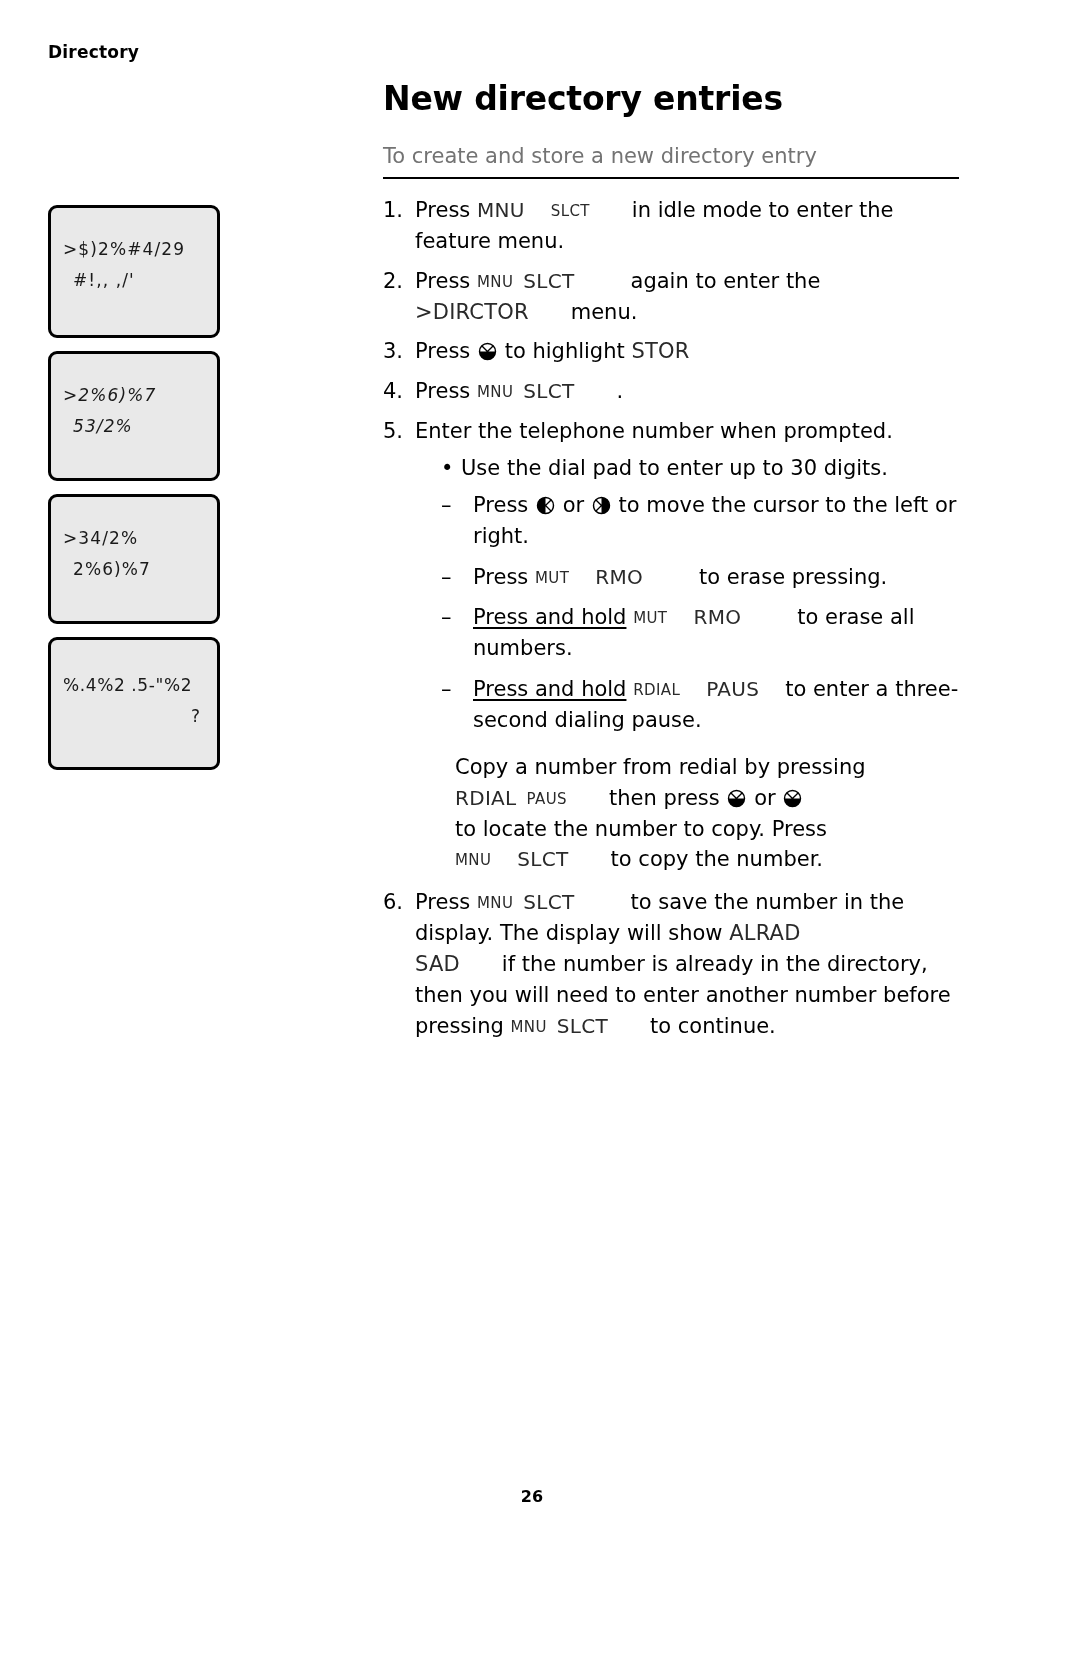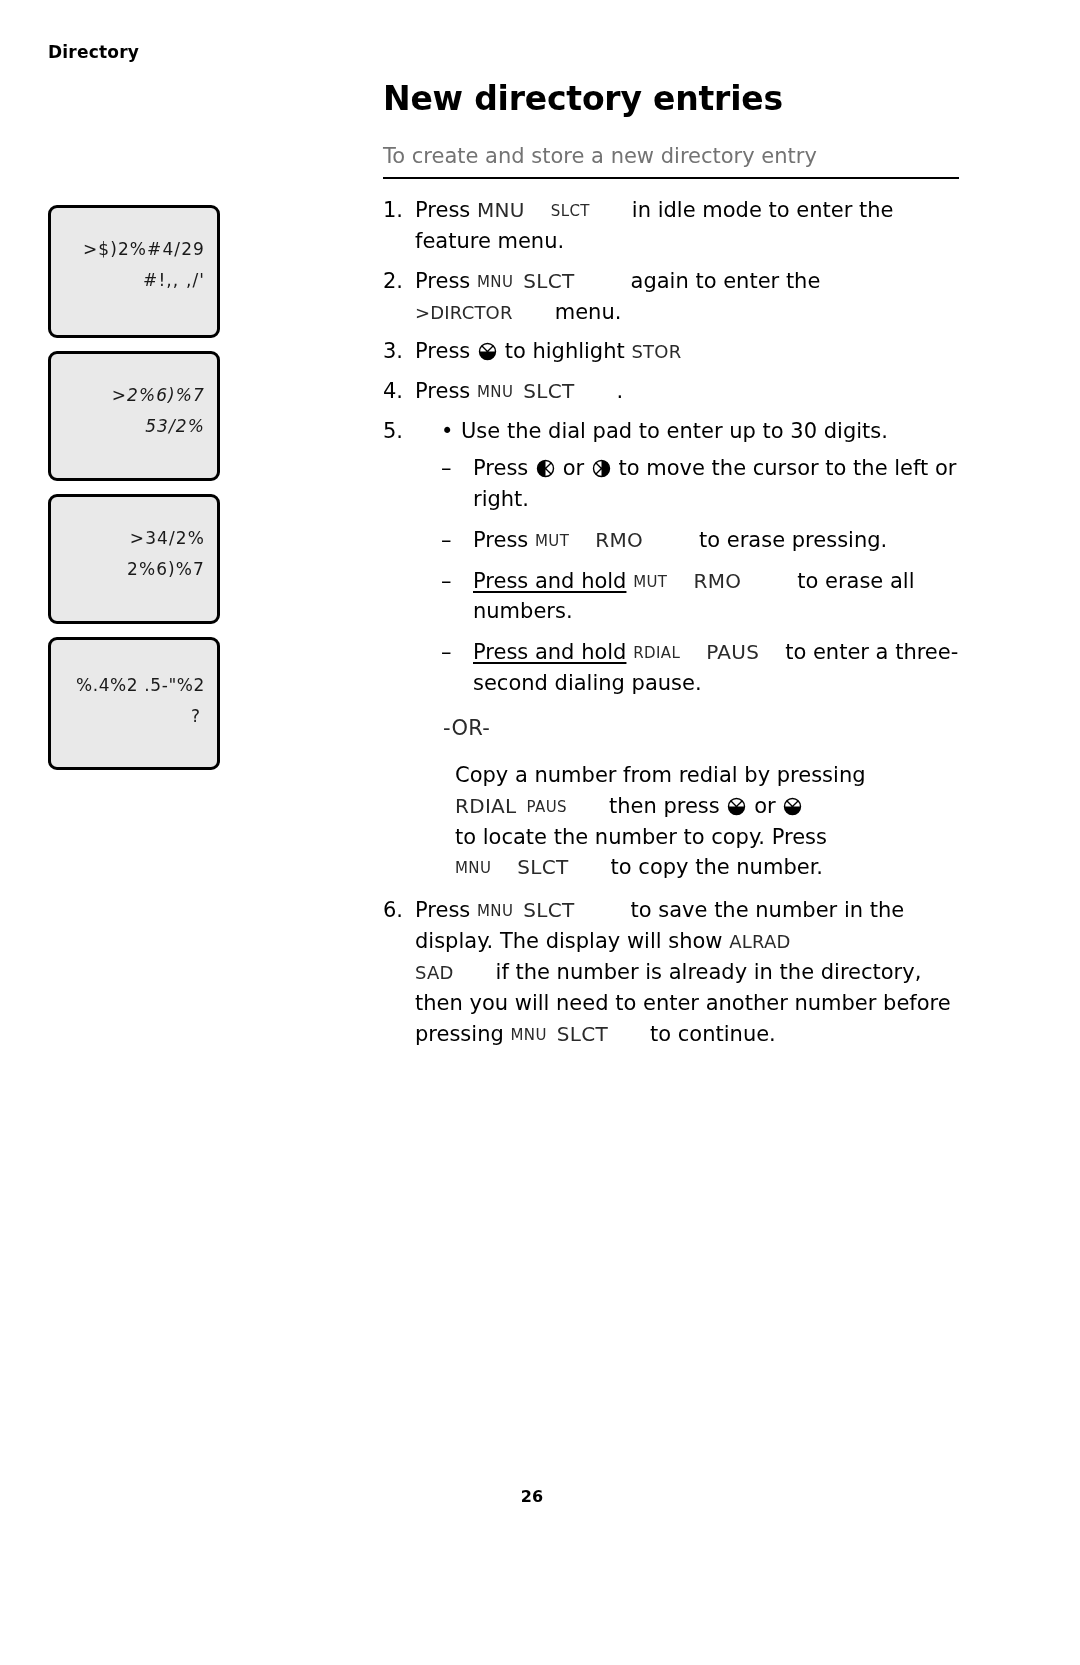--- a/index.html
+++ b/index.html
@@ -42,21 +42,21 @@
     font-family: "DejaVu Sans", "Liberation Sans", sans-serif;
     font-size: 17px;
     letter-spacing: 1.1px;
     color: #1a1a1a;
     line-height: 1.85;
   }
   .lcd-1 { height: 133px; }
   .lcd-2 { height: 130px; font-style: italic; }
   .lcd-3 { height: 130px; }
   .lcd-4 { height: 133px; padding-top: 30px; }
-  .lcd-line { white-space: pre; text-align: right; }
+  .lcd-line { white-space: pre; }
   .lcd-line.indent { padding-left: 10px; }
   .lcd-line.right { text-align: right; padding-right: 4px; }
   .lcd-line.tight { letter-spacing: 0.6px; }
 
   
   .content {
     position: absolute;
     left: 383px;
     top: 79px;
     width: 576px;
@@ -106,21 +106,21 @@
     font-size: 15px;
     letter-spacing: 0.4px;
     vertical-align: 1px;
   }
   .gap-s { display: inline-block; width: 10px; }
   .gap-m { display: inline-block; width: 26px; }
   .gap-l { display: inline-block; width: 42px; }
   .gap-xl { display: inline-block; width: 56px; }
 
   .disp {
-    font-size: 18px;
+    font-size: 21px;
     letter-spacing: 0.2px;
     color: #2a2a2a;
   }
   .uline { text-decoration: underline; text-underline-offset: 3px; margin-top: 12px; }
 
   
   .navkey {
     display: inline-block;
     width: 19px;
     height: 19px;
@@ -253,20 +253,21 @@
     </li>
 
     <li>
       <span class="num">4.</span>
       <span>Press</span>
       <span class="key sm">MNU</span><span class="gap-s"></span><span class="key">SLCT</span><span class="gap-l"></span><span>.</span>
     </li>
 
     <li>
       <span class="num">5.</span>
+      <span>Enter the telephone number when prompted.</span>
 
       <ul class="bullets">
         <li>
           <span class="mark">•</span>
           <span>Use the dial pad to enter up to 30 digits.</span>
         </li>
       </ul>
 
       <ul class="dashes">
 
@@ -306,21 +307,20 @@
         </li>
 
         <li>
           <span class="mark">–</span>
           <span class="uline">Press and hold</span>
           <span class="key sm">RDIAL</span><span class="gap-m"></span><span class="key">PAUS</span><span class="gap-m"></span><span>to enter a three-second dialing pause.</span>
         </li>
 
       </ul>
 
-      <div class="or-line">-OR-</div>
 
       <div class="or-body">
         <span>Copy a number from redial by pressing</span>
         <br>
         <span class="key">RDIAL</span><span class="gap-s"></span><span class="key sm">PAUS</span><span class="gap-l"></span><span>then press</span>
         <span class="navkey">
           <svg viewBox="0 0 20 20" width="19" height="19" aria-hidden="true">
             <circle cx="10" cy="10" r="8.4" fill="#fff" stroke="#000" stroke-width="1.5"></circle>
             <path d="M10 10 L18.4 10 A8.4 8.4 0 0 1 1.6 10 Z" fill="#000"></path>
             <line x1="4.2" y1="4.2" x2="15.8" y2="15.8" stroke="#000" stroke-width="1.4"></line>

